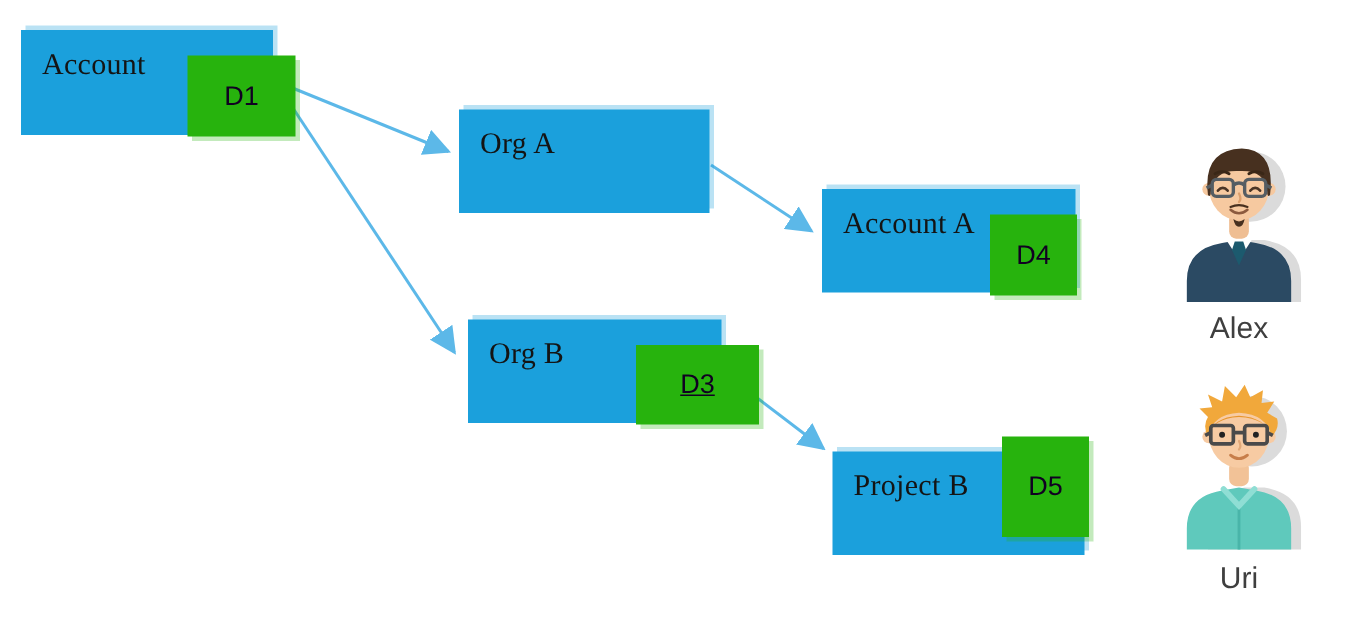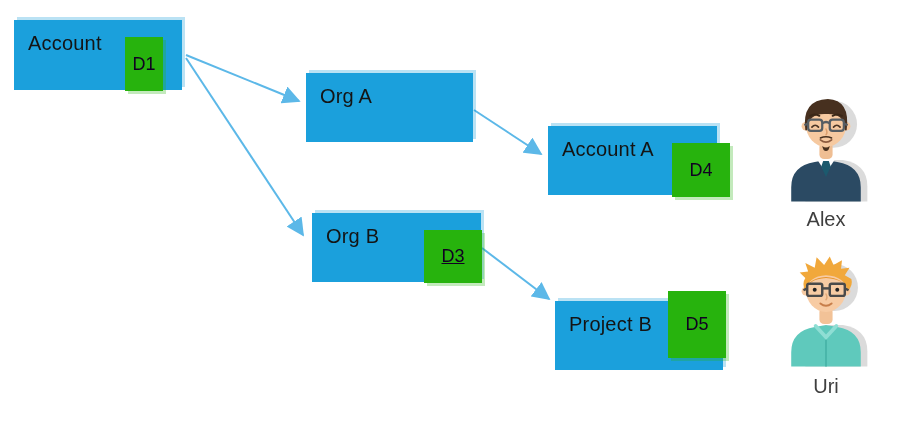--- a/index.html
+++ b/index.html
@@ -13,32 +13,32 @@
   }
   .node .node-label{
     position:absolute;top:12px;left:14px;font-size:20px;color:#141414;letter-spacing:.2px;
   }
   .badge{
     position:absolute;background:#27B30D;display:flex;align-items:center;justify-content:center;
     font-size:18px;color:#102;box-shadow:3px 3px 0 rgba(39,179,13,0.28);z-index:3;
   }
   
   #node-account{left:14px;top:20px;width:168px;height:70px;}
-  #badge-d1{left:125px;top:37px;width:38px;height:54px;text-align:center;}
+  #badge-d1{left:125px;top:37px;width:72px;height:54px;text-align:center;}
   #node-org-a{left:306px;top:73px;width:167px;height:69px;}
   #badge-d2{left:415px;top:92px;width:58px;height:52px;}
   #node-project-a{left:548px;top:126px;width:169px;height:69px;}
-  #badge-d4{left:660px;top:143px;width:58px;height:54px;margin-left:12px;}
+  #badge-d4{left:660px;top:143px;width:58px;height:54px;}
   #node-org-b{left:312px;top:213px;width:169px;height:69px;}
-  #badge-d3{left:424px;top:230px;width:58px;height:53px;text-decoration:underline;}
+  #badge-d3{left:424px;top:230px;width:82px;height:53px;text-decoration:underline;}
   #node-project-b{left:555px;top:272px;width:168px;height:69px;margin-top:29px;}
   #badge-d5{left:668px;top:291px;width:58px;height:67px;}
 
   #edges{position:absolute;left:0;top:0;z-index:1;pointer-events:none;}
-  .node{z-index:2;}
+  .node{z-index:2;font-family:Liberation Serif, serif;}
 
   .user{position:absolute;width:96px;text-align:center;z-index:2;}
   #user-alex{left:778px;top:88px;}
   #user-uri{left:778px;top:251px;}
   .user svg{display:block;margin:0 auto;}
   .user .user-name{margin-top:6px;font-size:20px;color:#3F3F3F;}
 </style>
 </head>
 <body>
 

